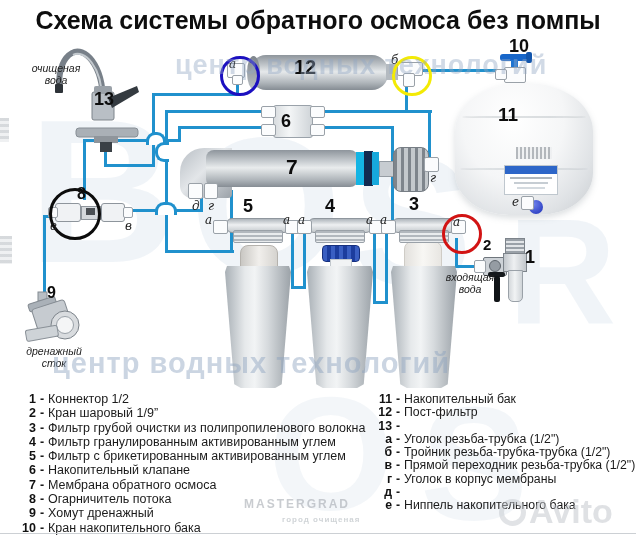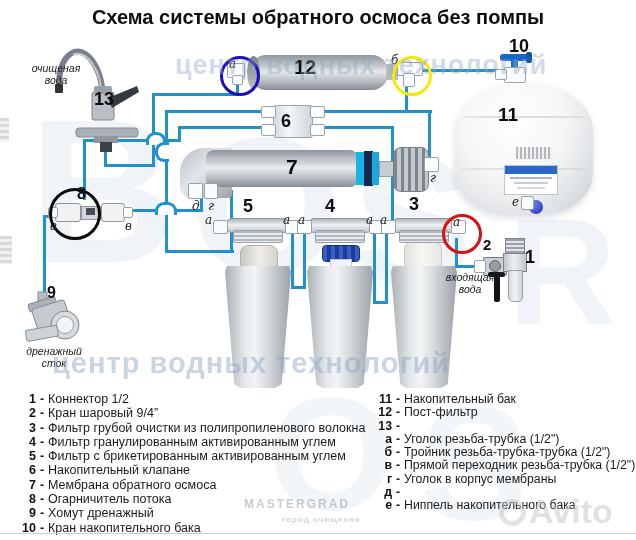--- a/index.html
+++ b/index.html
@@ -45,21 +45,21 @@
   <div class="wmL" style="left:28px;top:88px;font-size:205px;">B</div>
   <div class="wmL" style="left:190px;top:108px;font-size:195px;">O</div>
   <div class="wmL" style="left:352px;top:132px;font-size:180px;">S</div>
   <div class="wmL" style="left:508px;top:196px;font-size:150px;">R</div>
   <div class="wmL" style="left:268px;top:372px;font-size:162px;color:rgba(170,192,216,.14);">O</div>
   <div class="wmL" style="left:420px;top:382px;font-size:162px;color:rgba(170,192,216,.14);">S</div>
 
   <div class="abs" style="left:0;top:118px;width:9px;height:24px;z-index:1;opacity:.5;background:repeating-linear-gradient(180deg,#aeb4ba 0 3px,#dfe2e5 3px 6px);"></div>
   <div class="abs" style="left:0;top:236px;width:12px;height:28px;z-index:1;opacity:.5;background:repeating-linear-gradient(180deg,#aeb4ba 0 3px,#dfe2e5 3px 6px);"></div>
 
-  <div class="abs" style="left:0;top:6px;width:636px;text-align:center;font-size:20px;font-weight:bold;color:#0e0e0e;z-index:7;">Схема системы обратного осмоса без помпы</div>
+  <div class="abs" style="left:0;top:6px;width:636px;text-align:center;font-size:25px;font-weight:bold;color:#0e0e0e;z-index:7;">Схема системы обратного осмоса без помпы</div>
 
   <div class="tb" style="left:104px;top:152px;width:3px;height:15px;"></div>
   <div class="tb" style="left:104px;top:164px;width:51px;height:3px;"></div>
   <div class="tb" style="left:152px;top:95px;width:3px;height:72px;"></div>
   <div class="tb" style="left:152px;top:93px;width:88px;height:3px;"></div>
   <div class="tb" style="left:236px;top:78px;width:3px;height:17px;"></div>
   <div class="tb" style="left:420px;top:69px;width:80px;height:3px;"></div>
   <div class="tb" style="left:405px;top:84px;width:3px;height:29px;"></div>
   <div class="tb" style="left:312px;top:110px;width:120px;height:3px;"></div>
   <div class="tb" style="left:428px;top:110px;width:3px;height:50px;"></div>
@@ -248,21 +248,21 @@
 
   <div class="abs" style="left:12px;top:392px;z-index:5;">
     <div class="lrow">
         <span class="n">1</span>
         <span class="d">-</span>
         <span>Коннектор 1/2</span>
       </div>
     <div class="lrow">
         <span class="n">2</span>
         <span class="d">-</span>
-        <span>Кран шаровый 9/4”</span>
+        <span>Кран шаровый 1/9”</span>
       </div>
     <div class="lrow">
         <span class="n">3</span>
         <span class="d">-</span>
         <span>Фильтр грубой очистки  из полипропиленового волокна</span>
       </div>
     <div class="lrow">
         <span class="n">4</span>
         <span class="d">-</span>
         <span>Фильтр гранулированным активированным углем</span>

